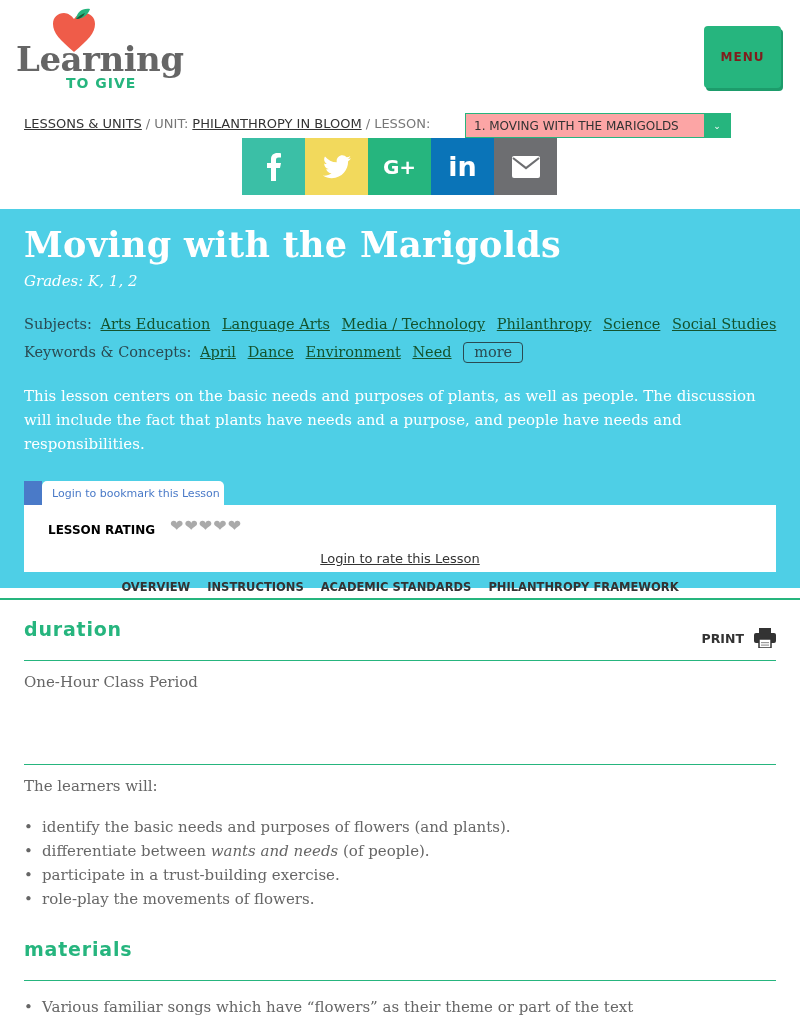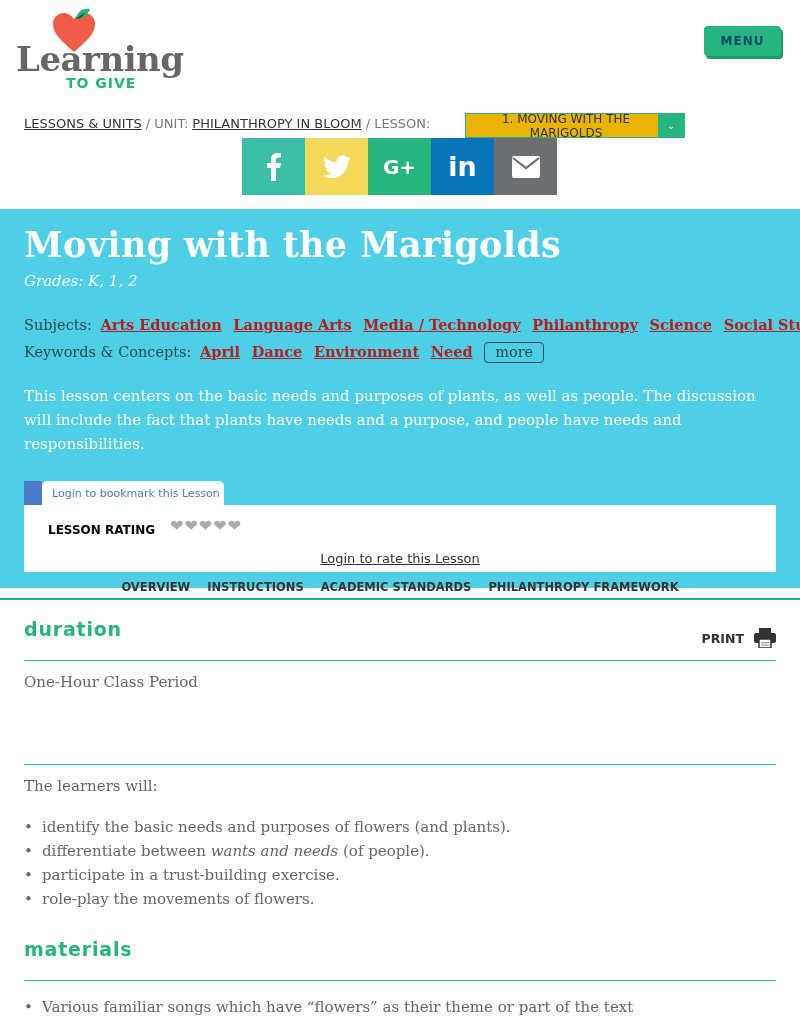--- a/index.html
+++ b/index.html
@@ -5,37 +5,37 @@
   * { box-sizing: border-box; margin: 0; padding: 0; }
   html, body { width: 800px; height: 1024px; overflow: hidden; background: #ffffff; }
   body { font-family: "DejaVu Serif", serif; color: #666; position: relative; }
 
   .header { position: relative; height: 108px; padding-left: 20px; }
   .logo { position: absolute; left: 14px; top: 6px; width: 160px; height: 84px; }
   .logo-word { position: absolute; left: 2px; top: 36px; font-family: "DejaVu Serif", serif; font-weight: bold; font-size: 34px; color: #666; letter-spacing: -0.5px; line-height: 1; }
   .logo-sub { position: absolute; left: 52px; top: 70px; font-family: "DejaVu Sans", sans-serif; font-weight: bold; font-size: 14px; color: #26b57e; letter-spacing: 1px; line-height: 1; }
   .logo-heart { position: absolute; left: 38px; top: 2px; }
 
-  .menu-btn { position: absolute; left: 704px; top: 26px; width: 77px; height: 30px; background: #26b57e; border-radius: 4px; box-shadow: 2px 3px 0 #1d9c6b; color: #0c4a6e; font-family: "DejaVu Sans", sans-serif; font-weight: bold; font-size: 12px; letter-spacing: 1px; display: flex; align-items: center; justify-content: center; cursor: pointer; }
+  .menu-btn { position: absolute; left: 704px; top: 26px; width: 77px; height: 62px; background: #26b57e; border-radius: 4px; box-shadow: 2px 3px 0 #1d9c6b; color: #7f1d1d; font-family: "DejaVu Sans", sans-serif; font-weight: bold; font-size: 12px; letter-spacing: 1px; display: flex; align-items: center; justify-content: center; cursor: pointer; }
 
   .breadcrumb { position: absolute; left: 24px; top: 116px; font-family: "DejaVu Sans", sans-serif; font-size: 13px; color: #777; display: flex; align-items: center; white-space: nowrap; }
   .breadcrumb a { color: #333; text-decoration: underline; }
   .breadcrumb .sep { margin: 0 4px; }
-  .lesson-select { position: absolute; left: 465px; top: 113px; width: 220px; height: 25px; border: 1px solid #26b57e; background: #eab308; display: flex; align-items: center; font-family: "DejaVu Sans", sans-serif; font-size: 12px; color: #333; cursor: pointer; text-align: center; }
+  .lesson-select { position: absolute; left: 465px; top: 113px; width: 266px; height: 25px; border: 1px solid #26b57e; background: #fca5a5; display: flex; align-items: center; font-family: "DejaVu Sans", sans-serif; font-size: 12px; color: #333; cursor: pointer; }
   .lesson-select .val { flex: 1; padding-left: 8px; }
   .lesson-select .caret { width: 26px; height: 100%; background: #26b57e; color: #fff; display: flex; align-items: center; justify-content: center; font-size: 9px; }
 
   .share { position: absolute; left: 242px; top: 138px; display: flex; }
   .share div { width: 63px; height: 57px; display: flex; align-items: center; justify-content: center; color: #fff; cursor: pointer; }
 
   .hero { position: absolute; top: 200px; left: 0; width: 800px; height: 379px; background: #4ecfe6; margin-top: 9px; }
   .title { position: absolute; left: 24px; top: 15px; font-family: "DejaVu Serif", serif; font-weight: bold; font-size: 35px; color: #fff; letter-spacing: 0.3px; }
   .grades { position: absolute; left: 24px; top: 63px; font-style: italic; font-size: 15px; color: #fff; }
   .tags-row { position: absolute; left: 24px; font-size: 14.5px; color: #2a4a52; white-space: nowrap; }
-  .tags-row a { color: #b91c1c; text-decoration: underline; margin-right: 7px; font-weight: bold; }
+  .tags-row a { color: #14532d; text-decoration: underline; margin-right: 7px; }
   .tags-row .lbl { margin-right: 4px; }
   .more-btn { display: inline-block; border: 1px solid #2a4a52; border-radius: 4px; padding: 0 10px; line-height: 19px; cursor: pointer; }
   .summary { position: absolute; left: 24px; top: 175px; width: 755px; font-size: 15px; line-height: 24px; color: #fff; }
 
   .bookmark-tab { position: absolute; left: 42px; top: 272px; width: 182px; height: 26px; background: #fff; border-radius: 5px 5px 0 0; font-family: "DejaVu Sans", sans-serif; font-size: 11px; color: #4a7ac8; padding: 6px 4px 0 10px; cursor: pointer; }
   .ribbon { position: absolute; left: 24px; top: 272px; width: 18px; height: 34px; background: #4a7ac8; clip-path: polygon(0 0, 100% 0, 100% 100%, 50% 80%, 0 100%); }
   .rating-box { position: absolute; left: 24px; top: 296px; width: 752px; height: 67px; background: #fff; }
   .rating-label { position: absolute; left: 24px; top: 18px; font-family: "DejaVu Sans", sans-serif; font-weight: bold; font-size: 12px; color: #000000; }
   .hearts { position: absolute; left: 146px; top: 13px; display: flex; gap: 1px; }
   .hearts span { font-size: 16px; color: #aaa; line-height: 1; cursor: pointer; }

